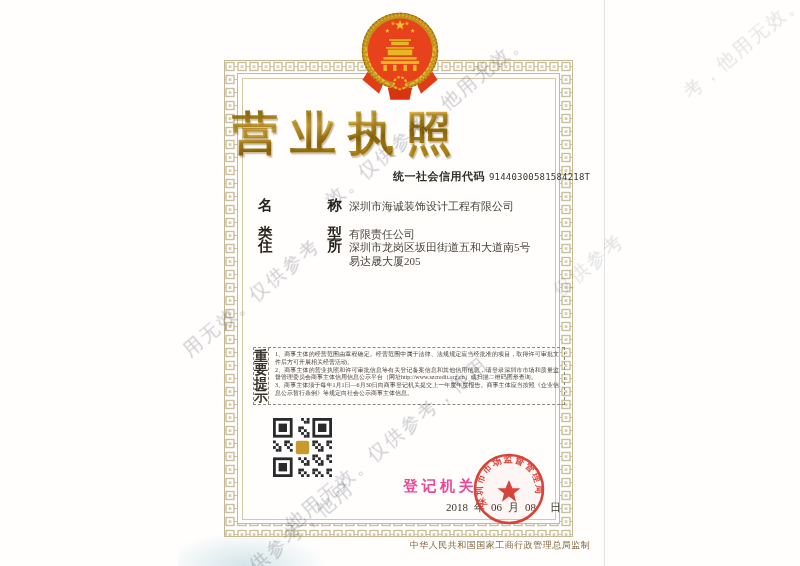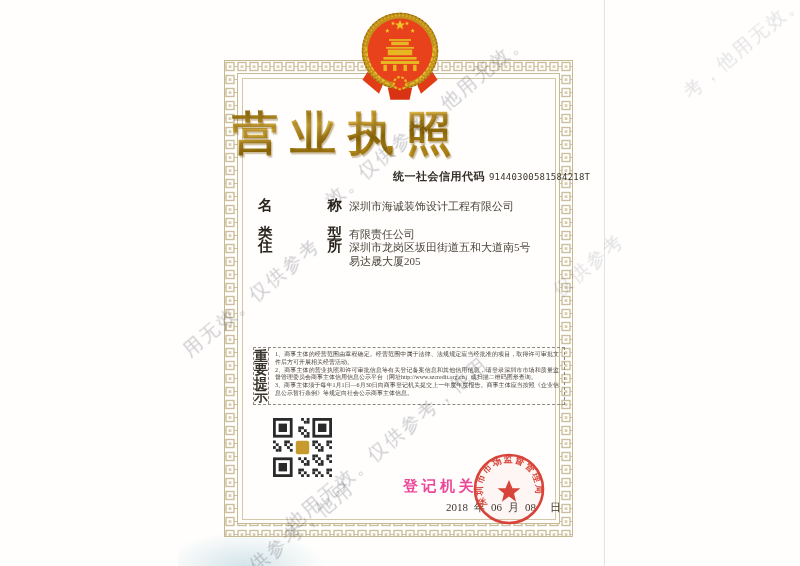--- a/index.html
+++ b/index.html
@@ -267,20 +267,21 @@
         <rect x="22.8" y="22.8" width="13.4" height="13.4" rx="2" fill="#c79a2e"></rect>
       </g>
     </svg>
 
     <div class="reg-label" data-name="registration-authority-label">登记机关</div>
 
     <div class="date-line" data-name="issue-date">
       <span class="dp" data-name="date-year">2018</span><span class="dp" data-name="date-year-unit">年</span><span class="dp" data-name="date-month">06</span><span class="dp" data-name="date-month-unit">月</span><span class="dp d-day" data-name="date-day">08</span><span data-name="date-day-unit">日</span>
     </div>
 
+    <div class="footer" data-name="supervision-footer-text">中华人民共和国国家工商行政管理总局监制</div>
   </div>
 
   <div class="overlay">
 
     <svg class="seal" data-name="official-seal" viewBox="0 0 76 76" xmlns="http://www.w3.org/2000/svg">
       <defs>
         <path id="sealArc" d="M 18.9,57.1 A 27,27 0 1 1 57.1,57.1" fill="none"></path>
         <path id="sstar" d="M0,-1 L0.294,-0.309 0.951,-0.309 0.420,0.118 0.588,0.809 0,0.382 -0.588,0.809 -0.420,0.118 -0.951,-0.309 -0.294,-0.309 Z"></path>
       </defs>
       <circle cx="38" cy="38" r="34" fill="rgba(214,48,37,0.04)" stroke="#d5362a" stroke-width="2.6"></circle>

